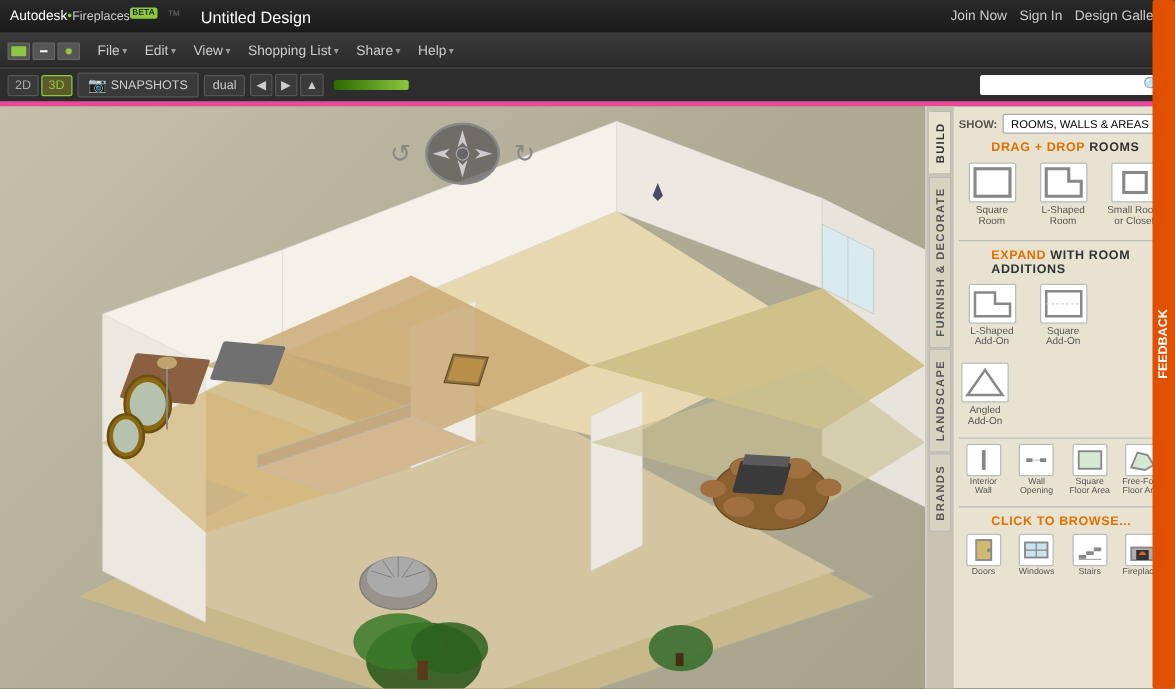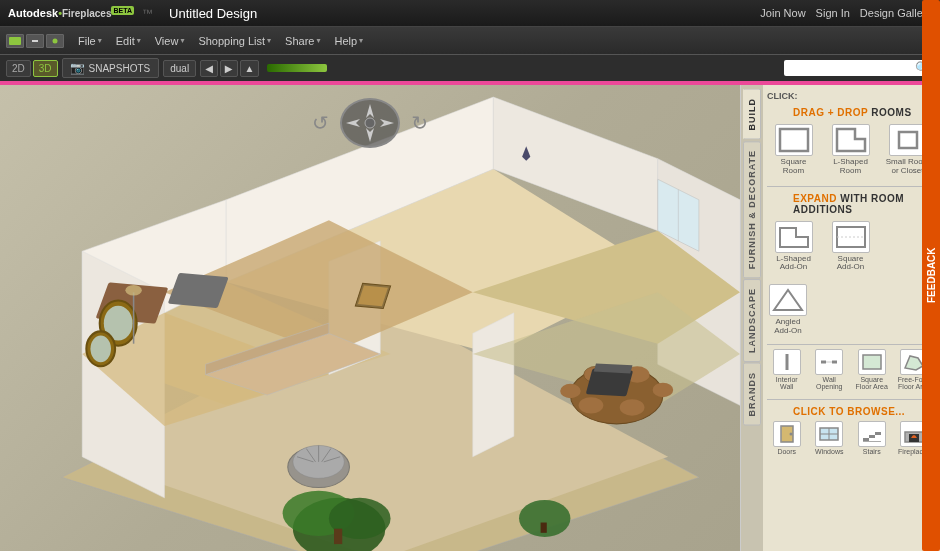--- a/index.html
+++ b/index.html
@@ -5,21 +5,21 @@
     * { margin: 0; padding: 0; box-sizing: border-box; }
     body { width: 940px; height: 551px; overflow: hidden; font-family: Arial, sans-serif; background: #1a1a1a; }
 
     
     #top-bar {
       width: 100%; height: 27px; background: linear-gradient(to bottom, #2a2a2a, #1a1a1a);
       display: flex; align-items: center; justify-content: space-between;
       padding: 0 8px; border-bottom: 1px solid #444;
     }
     #top-bar-left { display: flex; align-items: center; gap: 8px; }
-    .autodesk-logo { color: #fff; font-size: 11px; font-weight: bold; display: flex; align-items: center; }
+    .autodesk-logo { color: #fff; font-size: 11px; font-weight: normal; display: flex; align-items: center; }
     .autodesk-logo span.green { color: #8dc63f; }
     .homestyler-text { color: #ccc; font-size: 10px; }
     .beta-badge { background: #8dc63f; color: #000; font-size: 7px; padding: 1px 2px; border-radius: 2px; vertical-align: super; }
     .design-title { color: #fff; font-size: 13px; font-weight: normal; margin-left: 8px; }
     #top-bar-right { display: flex; align-items: center; gap: 10px; }
     .top-link { color: #ccc; font-size: 11px; text-decoration: none; cursor: pointer; }
     .feedback-btn { background: #e05000; color: #fff; font-size: 10px; font-weight: bold; padding: 2px 6px; border-radius: 2px; cursor: pointer; writing-mode: vertical-rl; text-orientation: mixed; transform: rotate(180deg); position: absolute; right: 0; top: 0; height: 551px; display: flex; align-items: center; justify-content: center; width: 18px; }
 
     
     #menu-bar {
@@ -326,21 +326,24 @@
       <div id="vertical-tabs">
         <div class="vtab active">BUILD</div>
         <div class="vtab">FURNISH &amp; DECORATE</div>
         <div class="vtab">LANDSCAPE</div>
         <div class="vtab">BRANDS</div>
       </div>
 
       <div id="panel-content">
 
         <div class="show-row">
-          <span class="show-label">CLICK:</span>
+          <span class="show-label">SHOW:</span>
+          <select class="show-select">
+            <option>ROOMS, WALLS &amp; AREAS</option>
+          </select>
         </div>
 
         <div class="section-header">
           <span class="orange">DRAG + DROP</span>
           <span class="bold-dark"> <span>ROOMS</span></span>
         </div>
         <div class="icons-grid">
 
           <div class="icon-item">
             <div class="icon-box">

